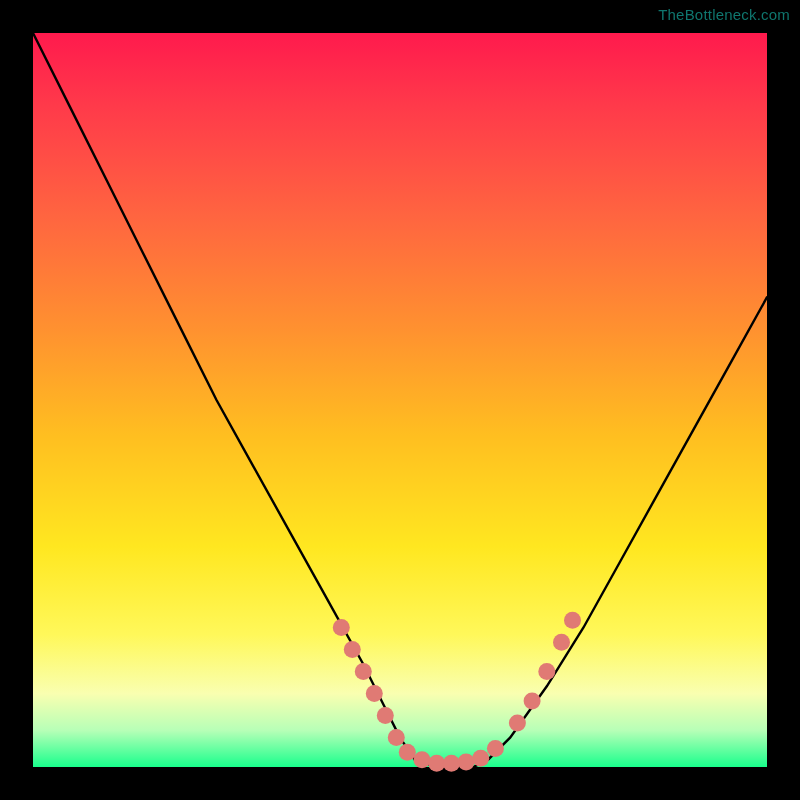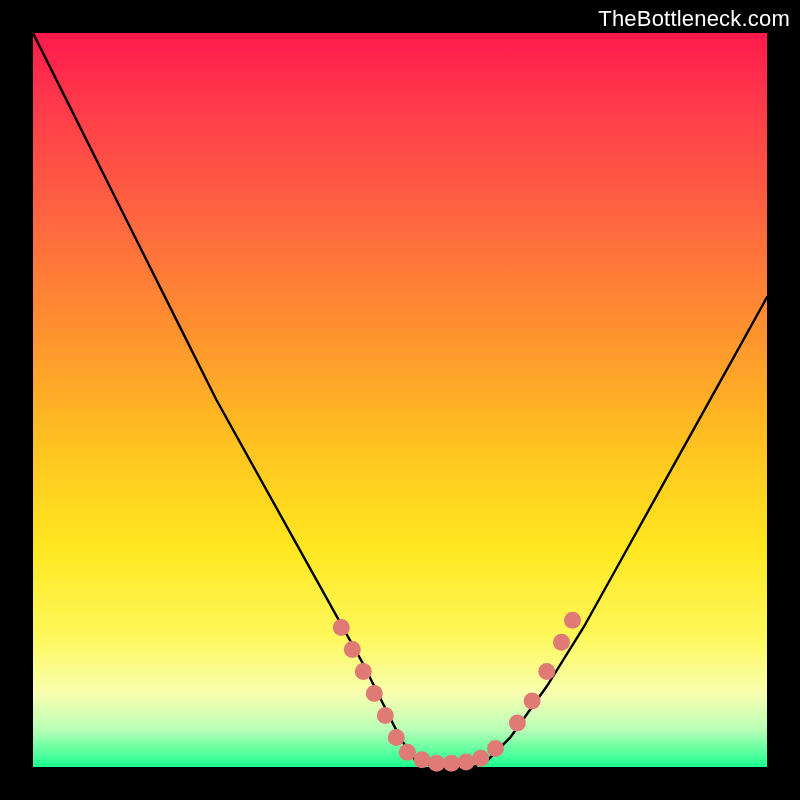--- a/index.html
+++ b/index.html
@@ -37,22 +37,22 @@
       #fff85a 82%,
       #f9ffb0 90%,
       #b7ffb7 95%,
       #19ff8c 100%
     );
   }
   .watermark {
     position: absolute;
     top: 6px;
     right: 10px;
-    color: #ffffff;
-    font-size: 22px;
+    color: #0f766e;
+    font-size: 15px;
     font-weight: 500;
     letter-spacing: 0.2px;
     user-select: none;
   }
   svg.overlay {
     position: absolute;
     top: 33px;
     left: 33px;
     width: 734px;
     height: 734px;

